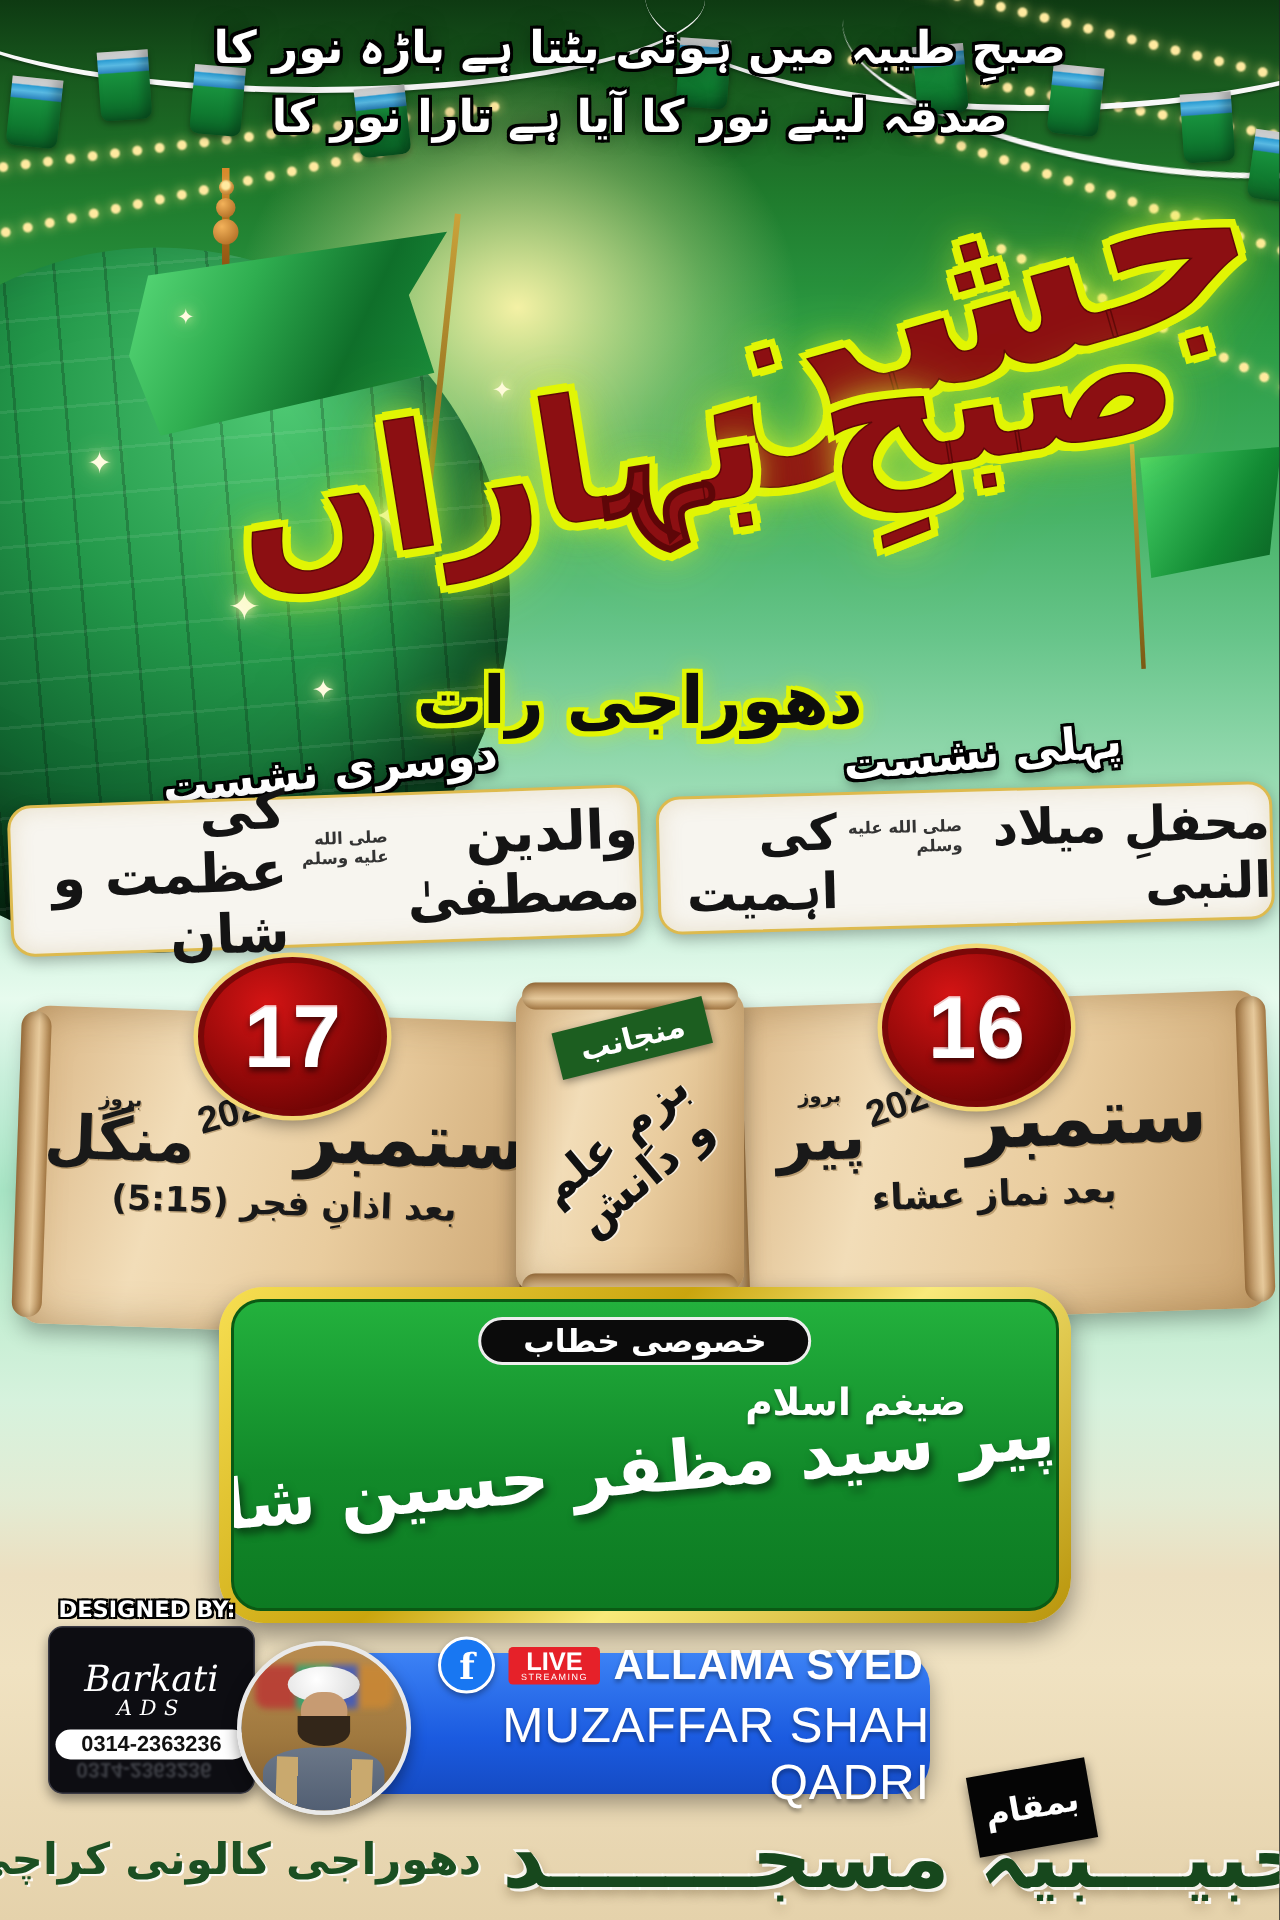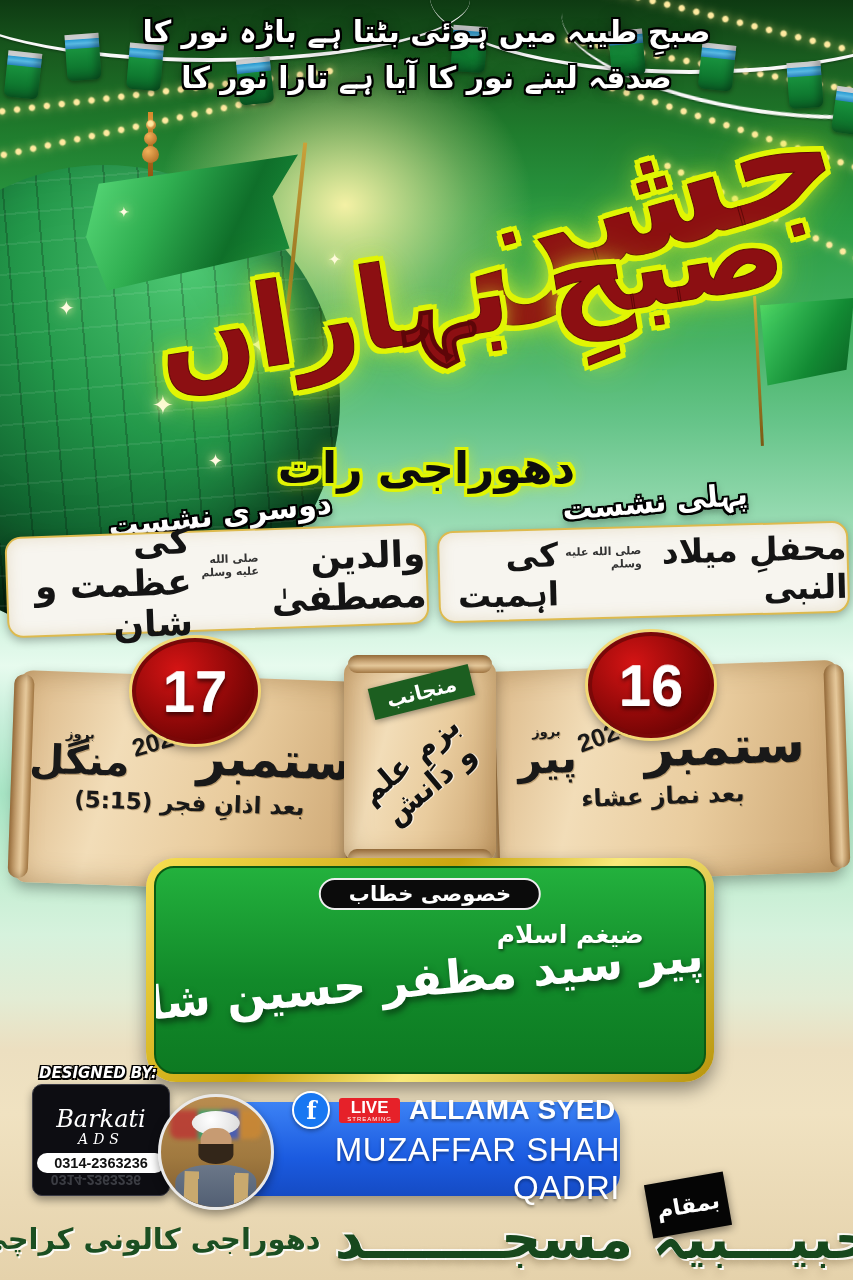--- a/index.html
+++ b/index.html
@@ -80,21 +80,21 @@
   .gband-in{position:relative;width:100%;height:100%;box-sizing:border-box;border:2px solid #0a5a14;border-radius:20px;
     background:linear-gradient(180deg,#23b13d,#128a2a 55%,#0d7a22);overflow:hidden;}
   .kh-pill{position:absolute;top:10px;left:50%;transform:translateX(-50%);background:#0b0b0b;color:#fff;
     border:2px solid #eee;border-radius:999px;padding:2px 28px;font-size:21px;font-weight:bold;direction:rtl;white-space:nowrap;}
   .honorific{position:absolute;top:52px;right:60px;color:#fff;font-weight:bold;font-size:25px;direction:rtl;
     text-shadow:1px 2px 3px rgba(0,0,0,.5);}
   .urdu-name{position:absolute;left:0;right:0;top:84px;text-align:center;color:#fff;font-weight:bold;font-size:46px;
     direction:rtl;transform:rotate(-5deg);letter-spacing:-1px;text-shadow:2px 4px 6px rgba(0,0,0,.5);white-space:nowrap;}
 
   .des-label{color:#fff;font-weight:bold;font-size:15px;text-align:center;
-    text-shadow:-1.5px -1.5px 0 #000,1.5px -1.5px 0 #000,-1.5px 1.5px 0 #000,1.5px 1.5px 0 #000;font-style:italic;}
+    text-shadow:-1.5px -1.5px 0 #000,1.5px -1.5px 0 #000,-1.5px 1.5px 0 #000,1.5px 1.5px 0 #000;}
   .des-box{background:#0d0d12;border:1px solid #3a3a44;border-radius:10px;text-align:center;padding:22px 4px;
     box-shadow:0 4px 8px rgba(0,0,0,.4);}
   .barkati{font-family:"DejaVu Serif",serif;font-style:italic;font-size:24px;color:#fff;line-height:1;}
   .ads{font-family:"DejaVu Serif",serif;font-style:italic;font-size:14px;color:#fff;letter-spacing:5px;line-height:1.2;}
   .phone-pill{background:#fff;border-radius:999px;color:#111;font-weight:bold;font-size:14.5px;
     font-family:"Liberation Sans",sans-serif;padding:2px 4px;margin-top:5px;}
   .reflect{transform:scaleY(-1);opacity:.22;filter:blur(.6px);color:#dfe6f2;font-weight:bold;font-size:14px;
     text-align:center;font-family:"Liberation Sans",sans-serif;}
 
   .bluebar{background:linear-gradient(180deg,#3c82f5,#1b5be0 60%,#154bc4);border-radius:22px;

